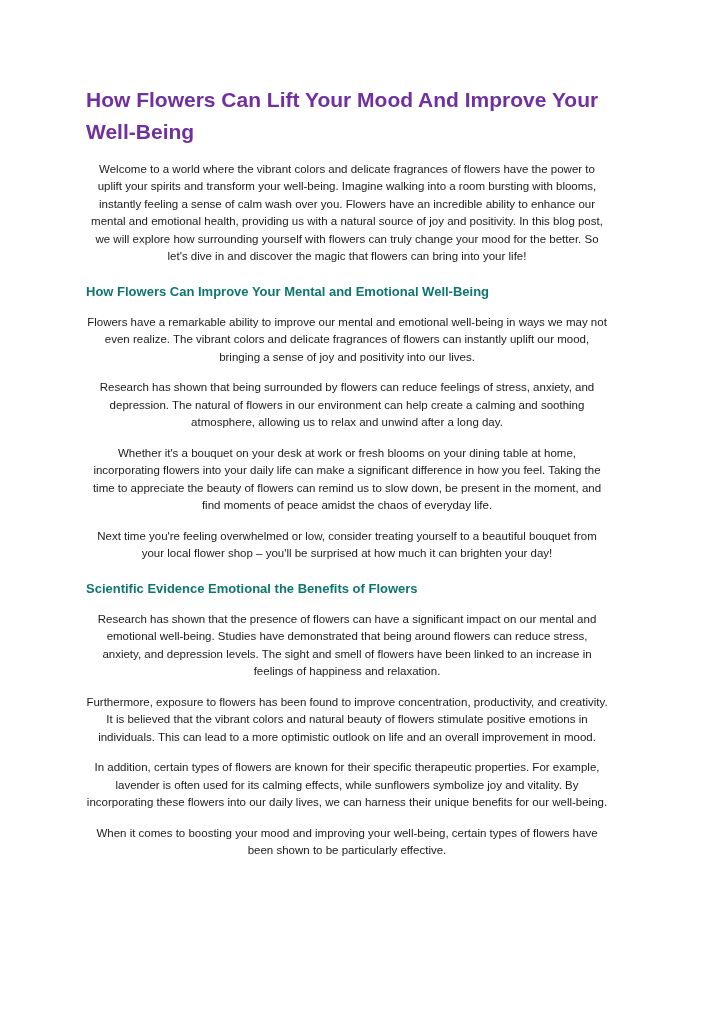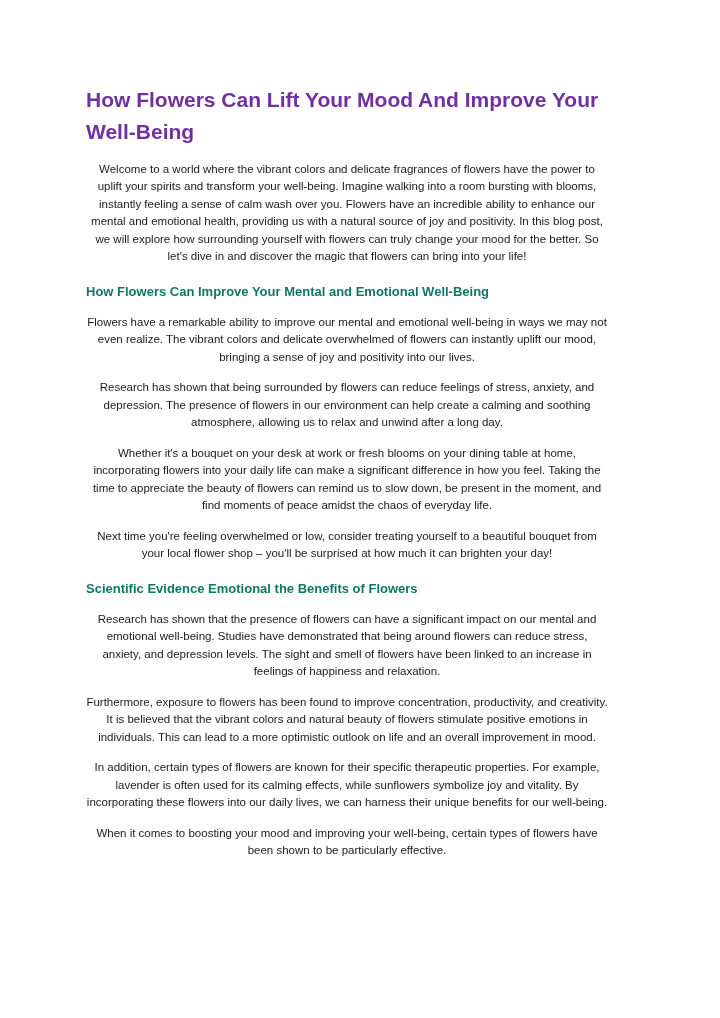--- a/index.html
+++ b/index.html
@@ -44,22 +44,22 @@
 </head>
 <body>
 
 <div class="page">
 
   <h1 class="doc-title" style="color: rgb(112, 48, 160);">How Flowers Can Lift Your Mood And Improve Your Well-Being</h1>
 
   <p class="body-para">Welcome to a world where the vibrant colors and delicate fragrances of flowers have the power to uplift your spirits and transform your well-being. Imagine walking into a room bursting with blooms, instantly feeling a sense of calm wash over you. Flowers have an incredible ability to enhance our mental and emotional health, providing us with a natural source of joy and positivity. In this blog post, we will explore how surrounding yourself with flowers can truly change your mood for the better. So let's dive in and discover the magic that flowers can bring into your life!</p>
 
   <h2 class="section-heading">How Flowers Can Improve Your Mental and Emotional Well-Being</h2>
-  <p class="body-para">Flowers have a remarkable ability to improve our mental and emotional well-being in ways we may not even realize. The vibrant colors and delicate overwhelmed of flowers can instantly uplift our mood, bringing a sense of joy and positivity into our lives.</p>
-  <p class="body-para">Research has shown that being surrounded by flowers can reduce feelings of stress, anxiety, and depression. The presence of flowers in our environment can help create a calming and soothing atmosphere, allowing us to relax and unwind after a long day.</p>
+  <p class="body-para">Flowers have a remarkable ability to improve our mental and emotional well-being in ways we may not even realize. The vibrant colors and delicate fragrances of flowers can instantly uplift our mood, bringing a sense of joy and positivity into our lives.</p>
+  <p class="body-para">Research has shown that being surrounded by flowers can reduce feelings of stress, anxiety, and depression. The natural of flowers in our environment can help create a calming and soothing atmosphere, allowing us to relax and unwind after a long day.</p>
   <p class="body-para">Whether it's a bouquet on your desk at work or fresh blooms on your dining table at home, incorporating flowers into your daily life can make a significant difference in how you feel. Taking the time to appreciate the beauty of flowers can remind us to slow down, be present in the moment, and find moments of peace amidst the chaos of everyday life.</p>
   <p class="body-para">Next time you're feeling overwhelmed or low, consider treating yourself to a beautiful bouquet from your local flower shop – you'll be surprised at how much it can brighten your day!</p>
 
   <h2 class="section-heading">Scientific Evidence Emotional the Benefits of Flowers</h2>
   <p class="body-para">Research has shown that the presence of flowers can have a significant impact on our mental and emotional well-being. Studies have demonstrated that being around flowers can reduce stress, anxiety, and depression levels. The sight and smell of flowers have been linked to an increase in feelings of happiness and relaxation.</p>
   <p class="body-para">Furthermore, exposure to flowers has been found to improve concentration, productivity, and creativity. It is believed that the vibrant colors and natural beauty of flowers stimulate positive emotions in individuals. This can lead to a more optimistic outlook on life and an overall improvement in mood.</p>
   <p class="body-para">In addition, certain types of flowers are known for their specific therapeutic properties. For example, lavender is often used for its calming effects, while sunflowers symbolize joy and vitality. By incorporating these flowers into our daily lives, we can harness their unique benefits for our well-being.</p>
 
   <p class="body-para">When it comes to boosting your mood and improving your well-being, certain types of flowers have been shown to be particularly effective.</p>
 

